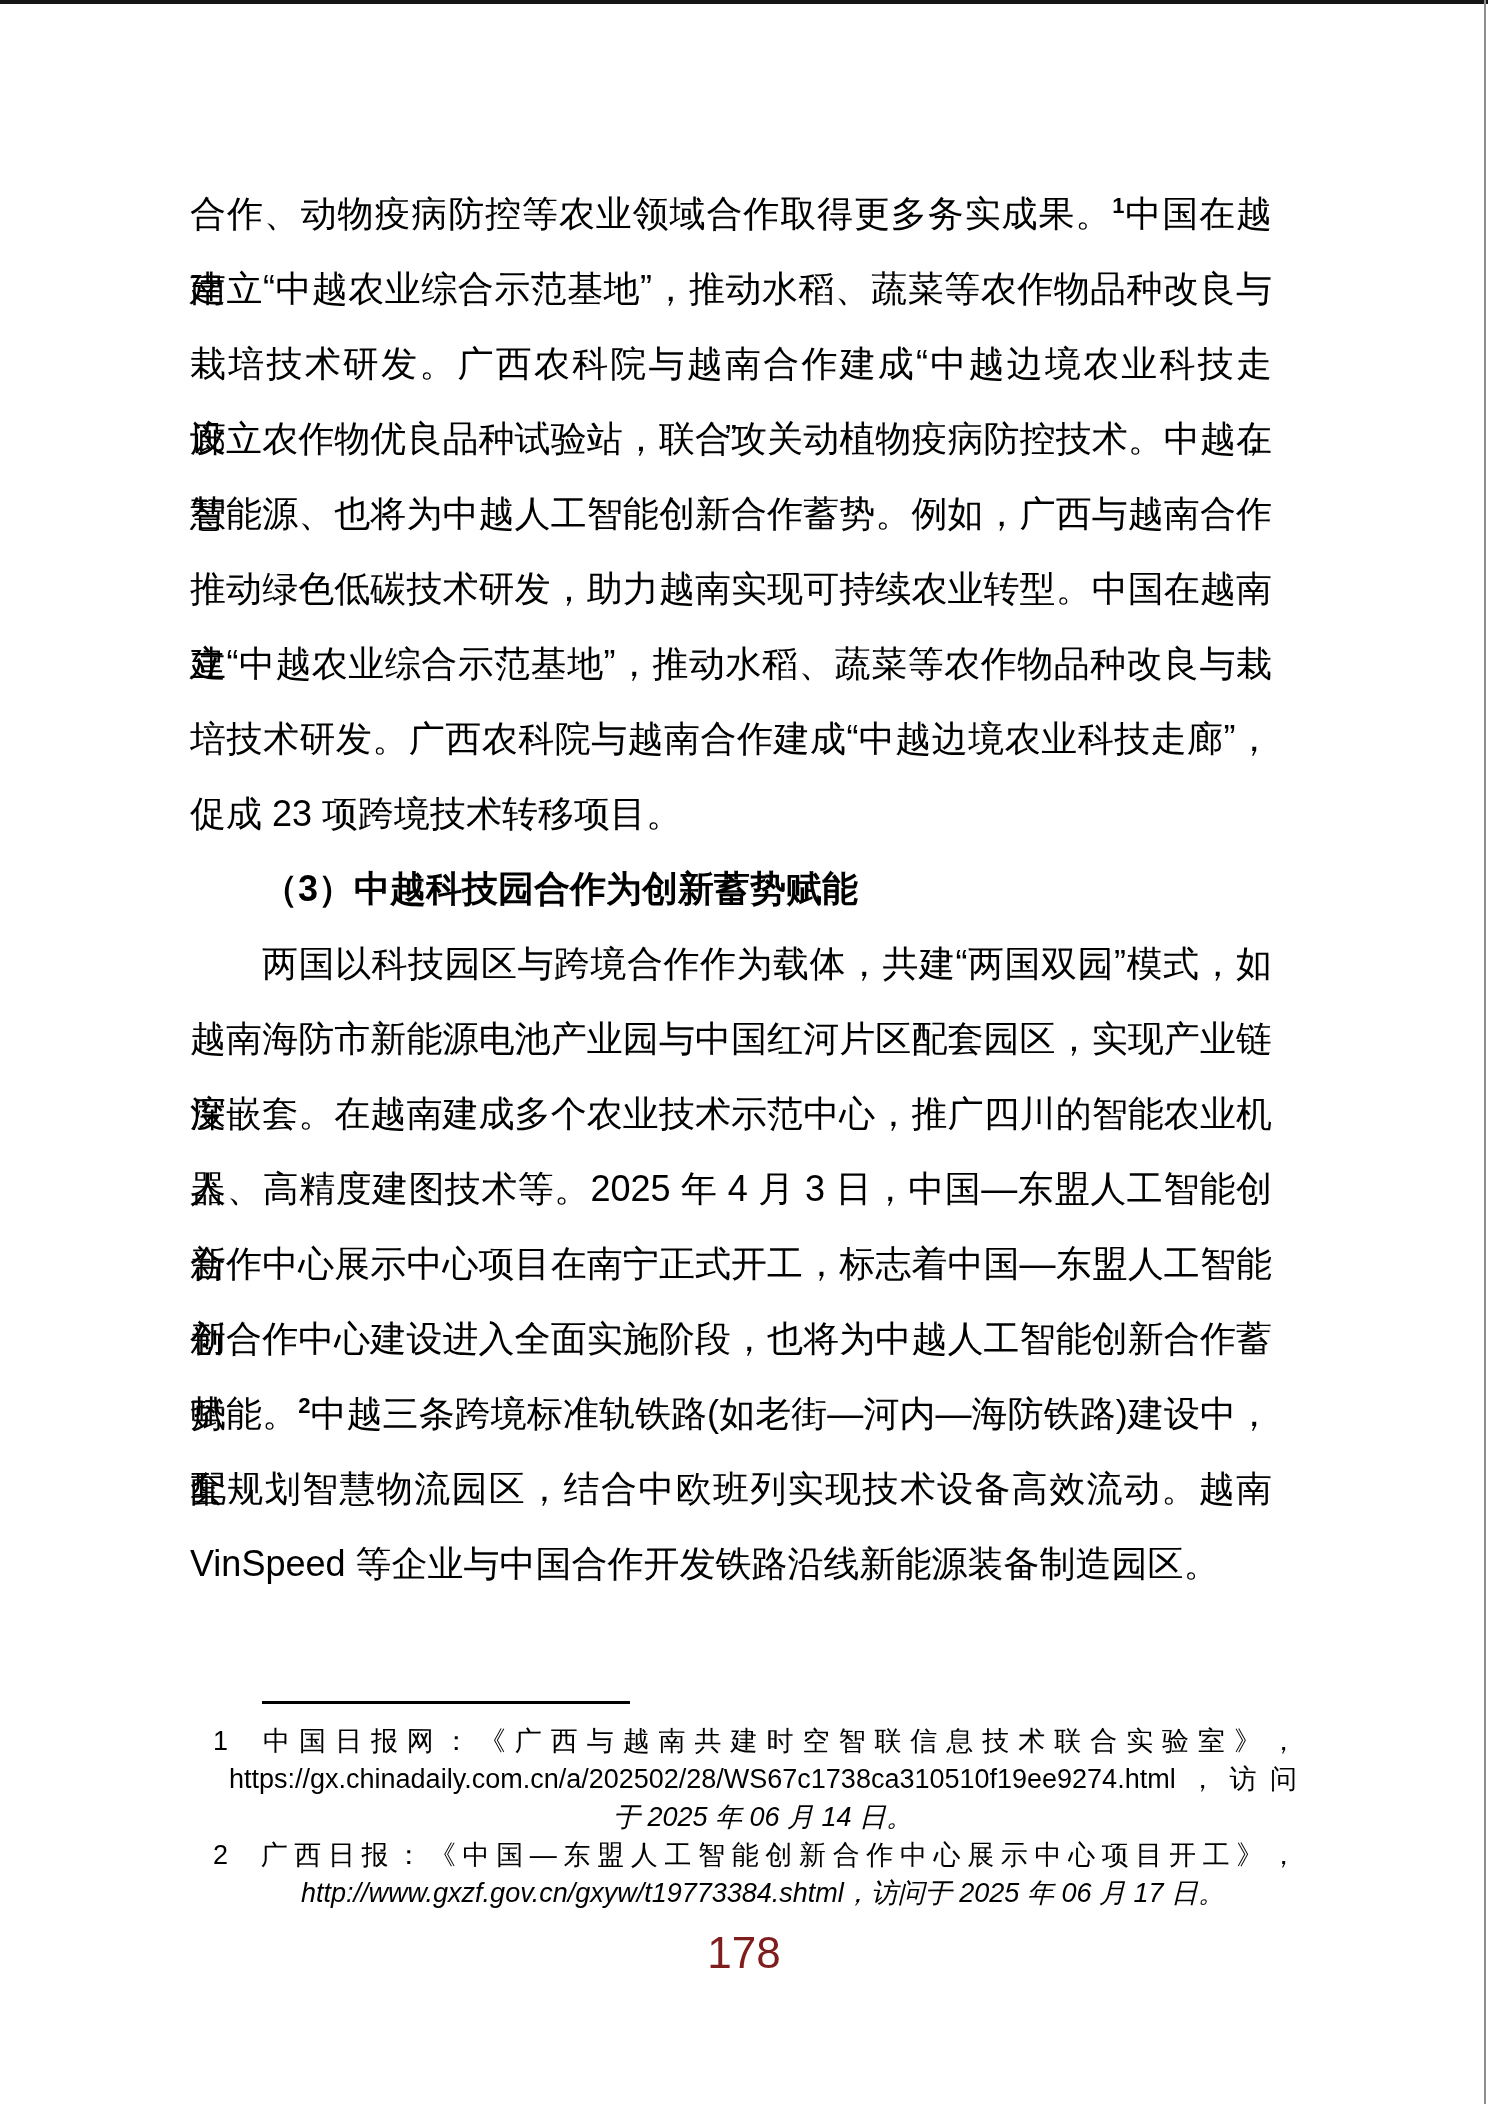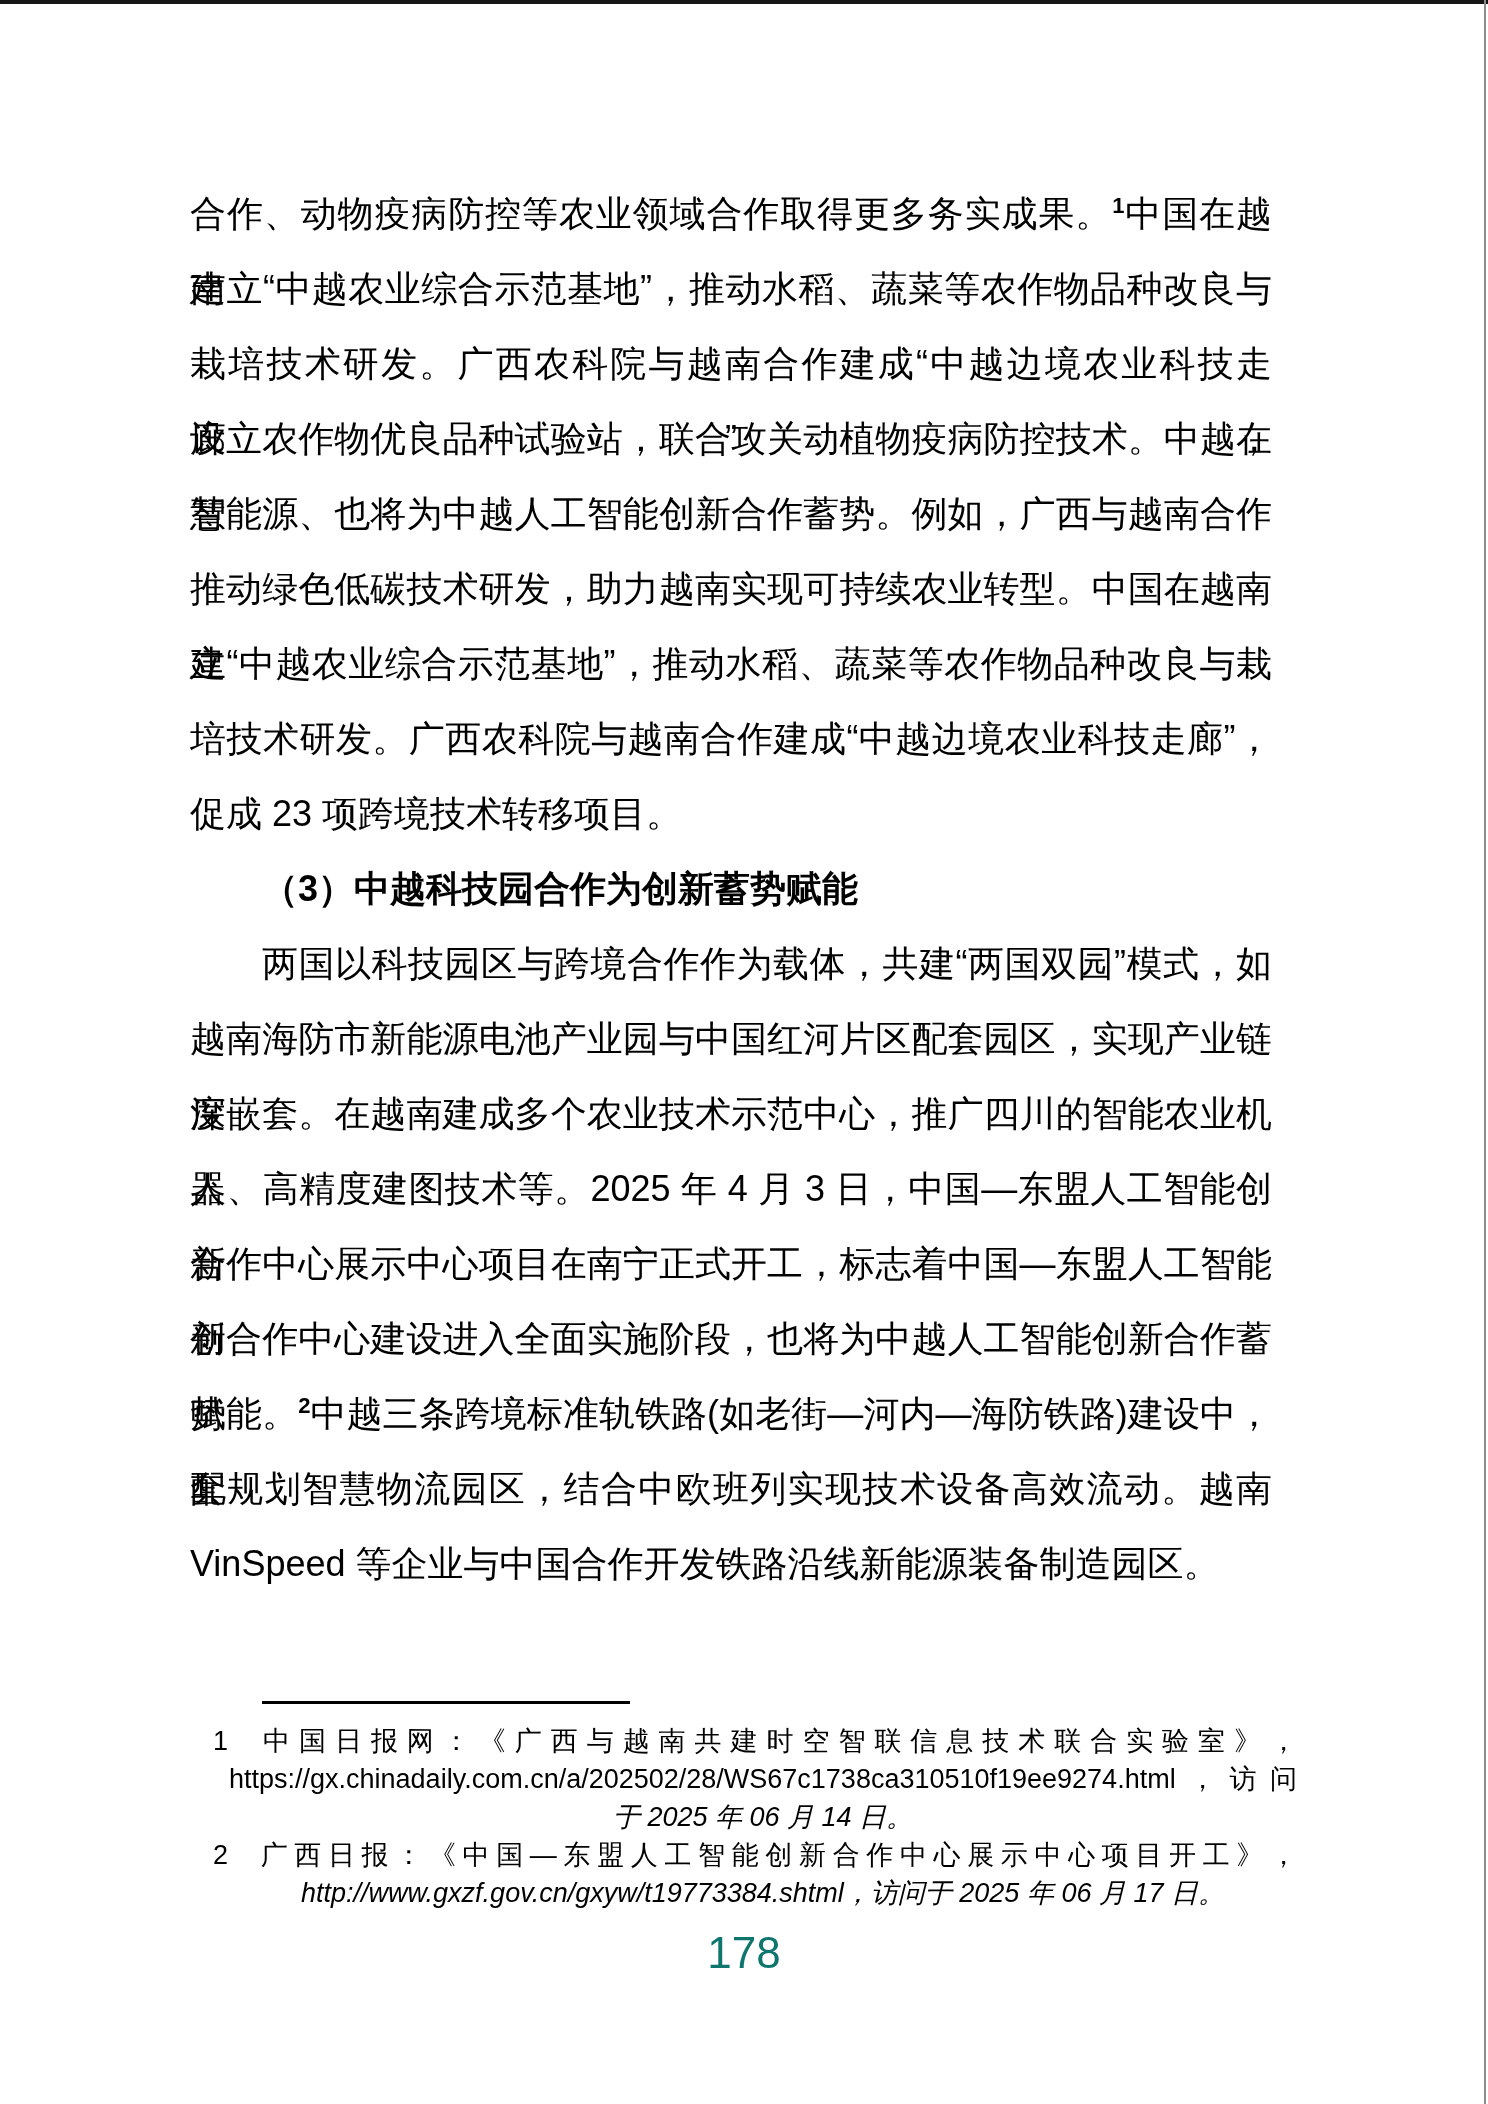--- a/index.html
+++ b/index.html
@@ -83,21 +83,21 @@
     display: inline-block;
     margin-right: 26px;
   }
   .page-number {
     position: absolute;
     left: 0;
     top: 1928px;
     width: 100%;
     text-align: center;
     font-size: 44px;
-    color: #0f766e;
+    color: #7f1d1d;
   }
 </style>
 </head>
 <body>
 
 <div class="page">
   <div class="top-edge"></div>
   <div class="right-edge"></div>
 
   <div class="body-text">

